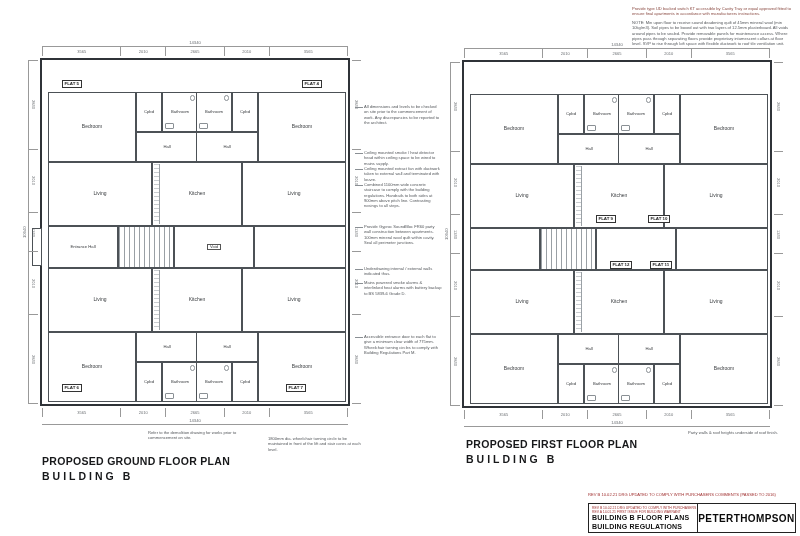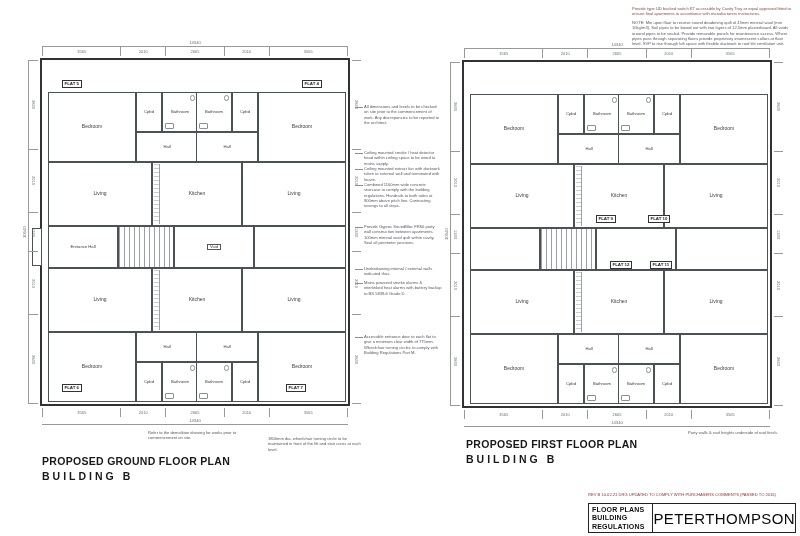--- a/index.html
+++ b/index.html
@@ -48,21 +48,21 @@
   .pt-l1{font-size:10.5px;letter-spacing:0.3px;}
   .pt-l2{font-size:10.5px;letter-spacing:3px;margin-top:3px;}
   
   #title-block{position:absolute;left:588px;top:503px;width:208px;height:30px;border:1px solid #222;
         display:flex;background:#fff;box-sizing:border-box;}
   .tb-left{flex:1.05;border-right:1px solid #222;padding:1px 3px;display:flex;flex-direction:column;
         justify-content:flex-end;overflow:hidden;}
   .tb-rev{font-size:3.4px;color:#a03030;line-height:1.25;white-space:nowrap;}
   .tb-title{font-size:7px;font-weight:700;color:#111;line-height:1.2;letter-spacing:0.2px;}
   .tb-right{flex:1;display:flex;align-items:center;justify-content:center;}
-  .tb-firm{font-size:15px;font-weight:400;letter-spacing:0.4px;color:#0a0a0a;}
+  .tb-firm{font-size:10px;font-weight:700;letter-spacing:0.4px;color:#0a0a0a;}
 </style>
 </head>
 <body>
 
 <div id="sheet">
   <div id="plans">
       <div class="plan" style="left: 40px; top: 58px; width: 310px; height: 348px;">
         <div class="room" style="left: 6px; top: 32px; width: 88px; height: 70px;">
           <span class="room-label">Bedroom</span>
         </div>

